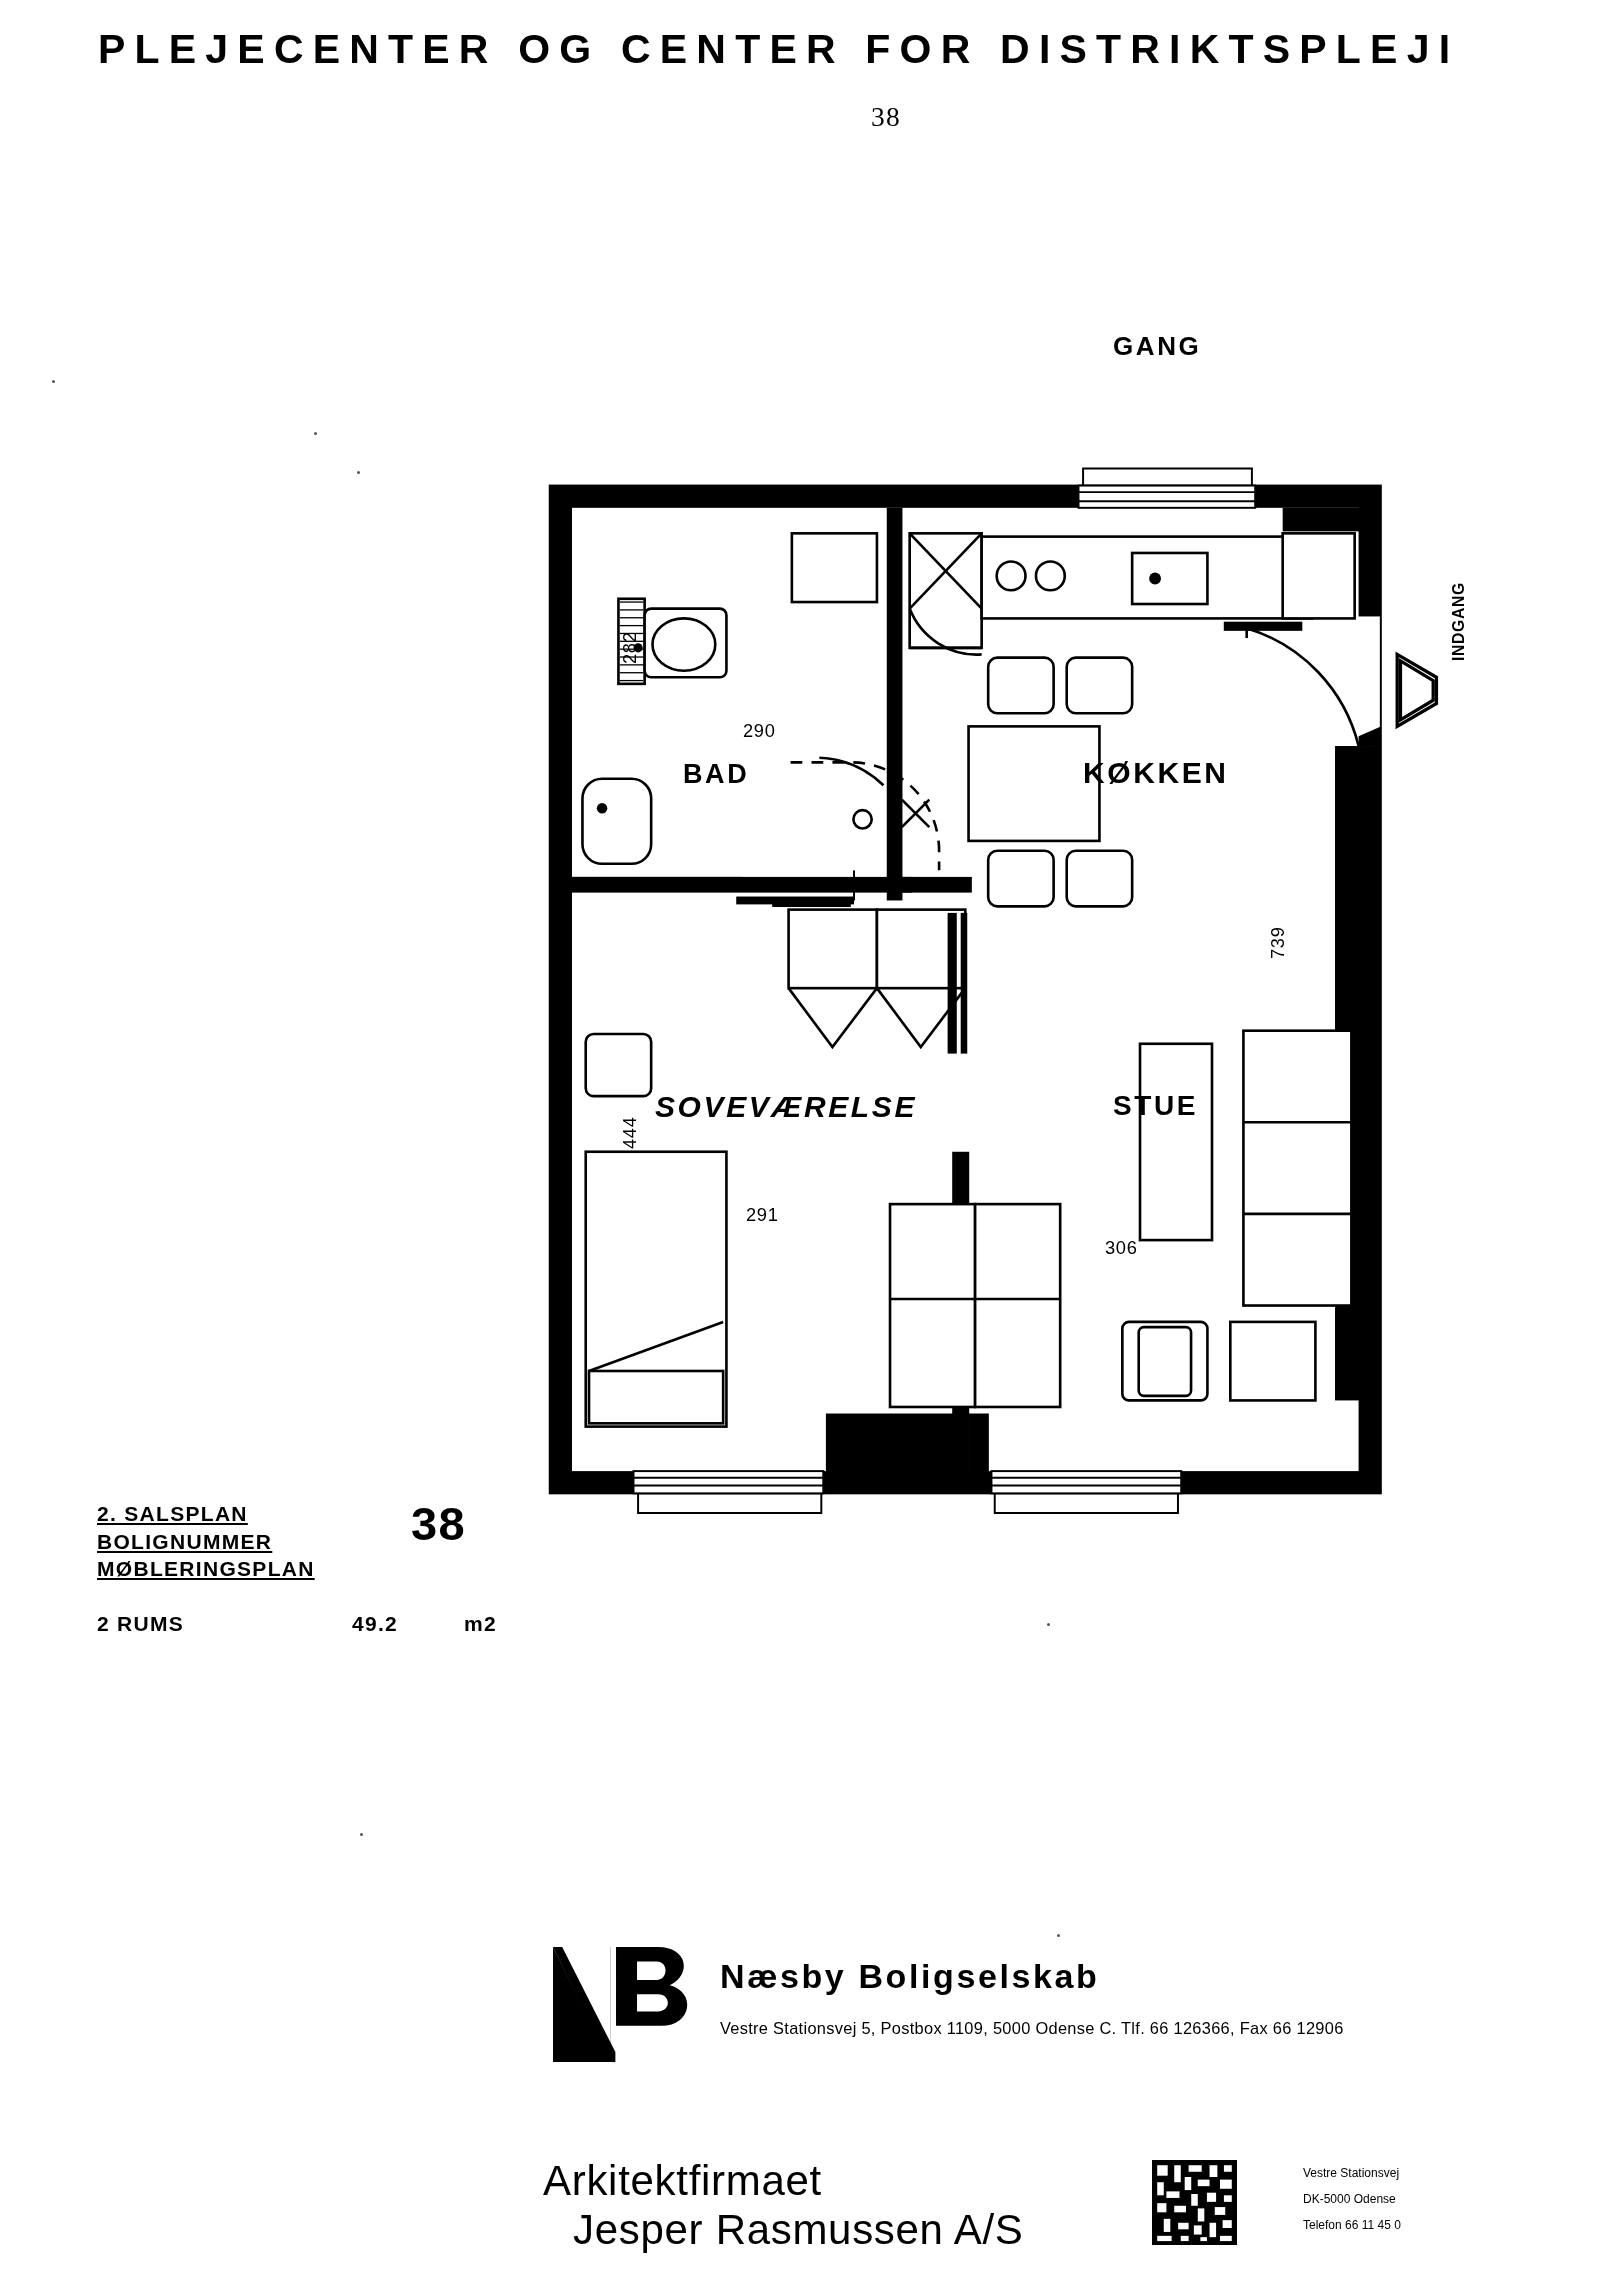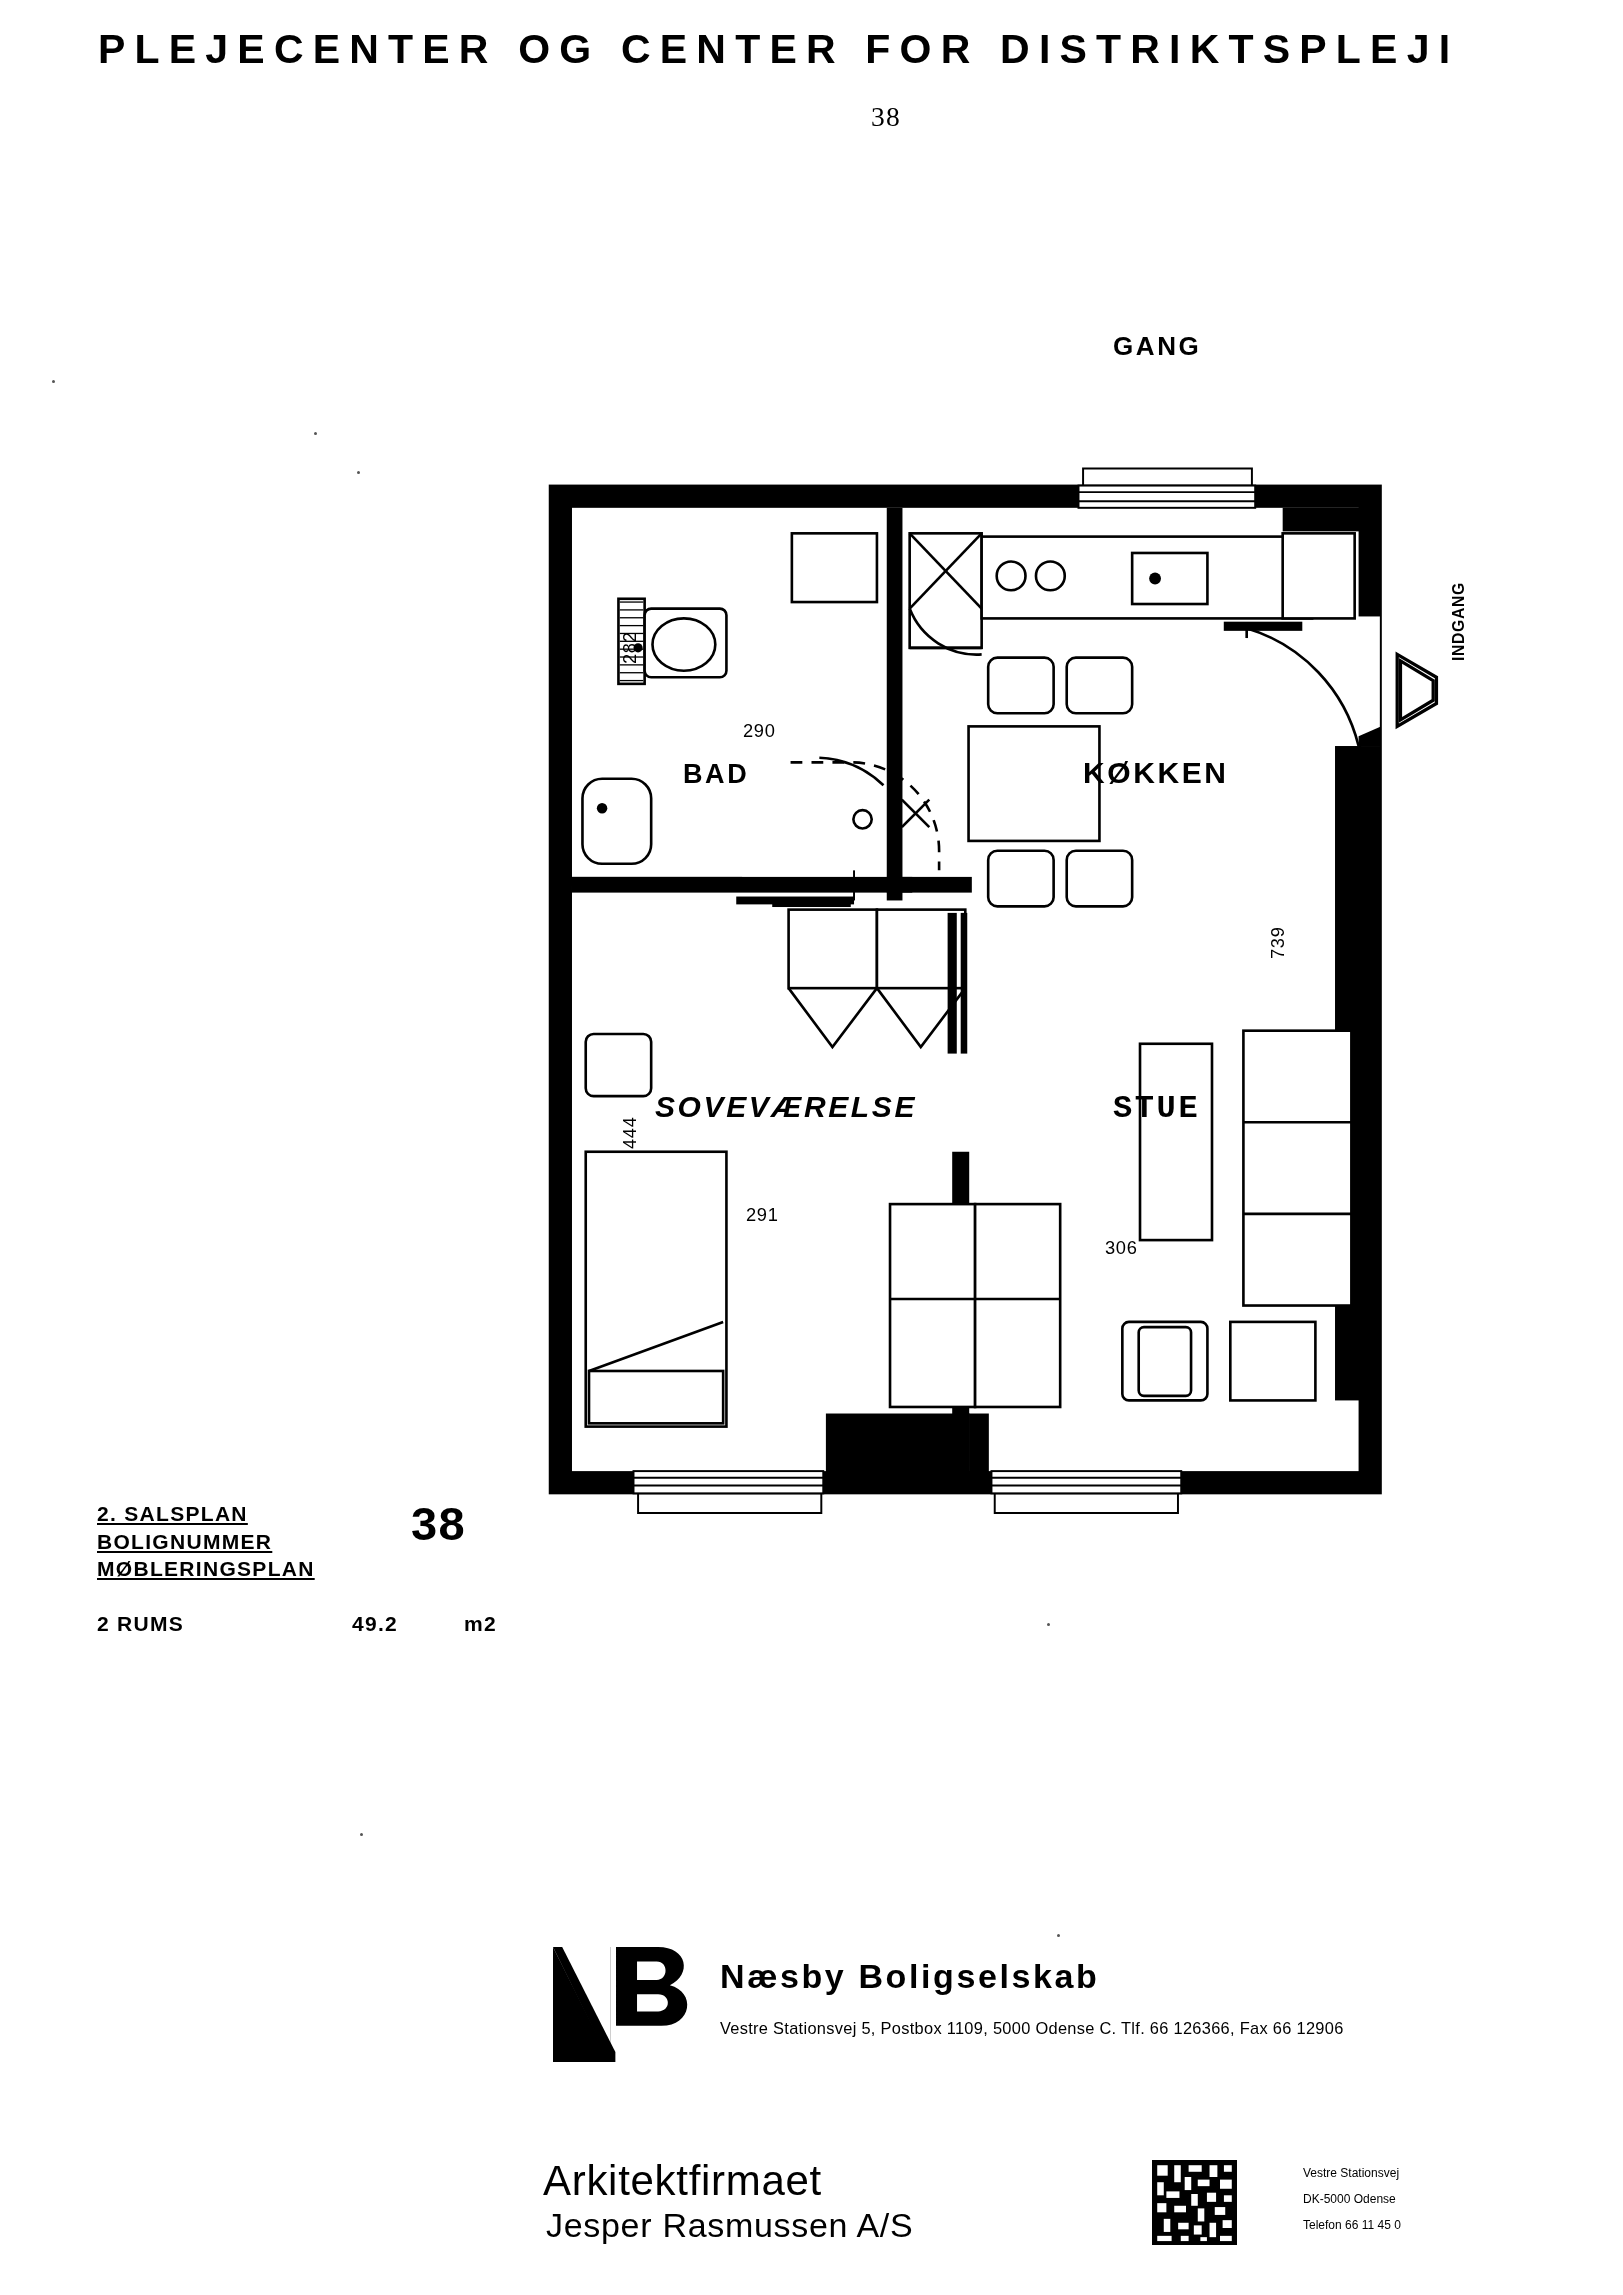--- a/index.html
+++ b/index.html
@@ -19,21 +19,21 @@
   #plan{
     position:absolute;left:0;top:0;width:1623px;height:2295px;
     pointer-events:none;
   }
   .lbl{position:absolute;font-weight:700;letter-spacing:1.3px;}
 
   #lbl-gang{left:1113px;top:331px;font-size:26px;letter-spacing:2.6px;}
   #lbl-bad{left:675px;top:759px;font-size:27px;letter-spacing:2.6px;margin-left:8px;}
   #lbl-kokken{left:1083px;top:756px;font-size:30px;letter-spacing:2.6px;}
   #lbl-sove{left:655px;top:1090px;font-size:30px;letter-spacing:2.6px;font-style:italic;}
-  #lbl-stue{left:1113px;top:1090px;font-size:32px;letter-spacing:2.6px;font-family:Liberation Mono, monospace;}
+  #lbl-stue{left:1113px;top:1090px;font-size:28px;letter-spacing:2.6px;}
 
   .num{position:absolute;font-size:18.3px;font-weight:400;letter-spacing:0.7px;}
   #num-290{left:743px;top:720px;text-align:right;}
   #num-291{left:746px;top:1204px;}
   #num-282{left:619px;top:664px;transform:rotate(-90deg);transform-origin:left top;}
   #num-444{left:619px;top:1149px;transform:rotate(-90deg);transform-origin:left top;}
   #num-739{left:1267px;top:959px;transform:rotate(-90deg);transform-origin:left top;}
   #num-306{left:1105px;top:1201px;margin-top:36px;}
   #num-indgang{left:1450px;top:661px;font-size:15.7px;font-weight:700;letter-spacing:0.7px;
       transform:rotate(-90deg);transform-origin:left top;}
@@ -45,21 +45,21 @@
   #legend .l2{margin-top:29px;font-size:21px;font-weight:700;letter-spacing:1.3px;}
   #legend .l2 .area{position:absolute;left:255px;}
   #legend .l2 .unit{position:absolute;left:367px;}
 
   
   #logo-mark{position:absolute;left:553px;top:1947px;width:151px;height:115px;}
   #company{position:absolute;left:720px;top:1957px;font-size:34px;font-weight:700;letter-spacing:2.6px;}
   #company-addr{position:absolute;left:720px;top:2019px;font-size:16.4px;letter-spacing:0.3px;white-space:nowrap;}
 
   #arch1{position:absolute;left:543px;top:2157px;font-size:42px;letter-spacing:0.7px;}
-  #arch2{position:absolute;left:546px;top:2206px;font-size:34px;letter-spacing:0.7px;}
+  #arch2{position:absolute;left:573px;top:2206px;font-size:42px;letter-spacing:0.7px;}
   #qr{position:absolute;left:1152px;top:2160px;width:85px;height:85px;}
   #arch-addr{position:absolute;left:1303px;top:2160px;font-size:12px;line-height:26px;white-space:nowrap;}
 
   
   .speck{position:absolute;width:3.3px;height:3.3px;background:#555;border-radius:50%;}
 </style>
 </head>
 <body>
 
 <div id="header-title">PLEJECENTER OG CENTER FOR DISTRIKTSPLEJI</div>

